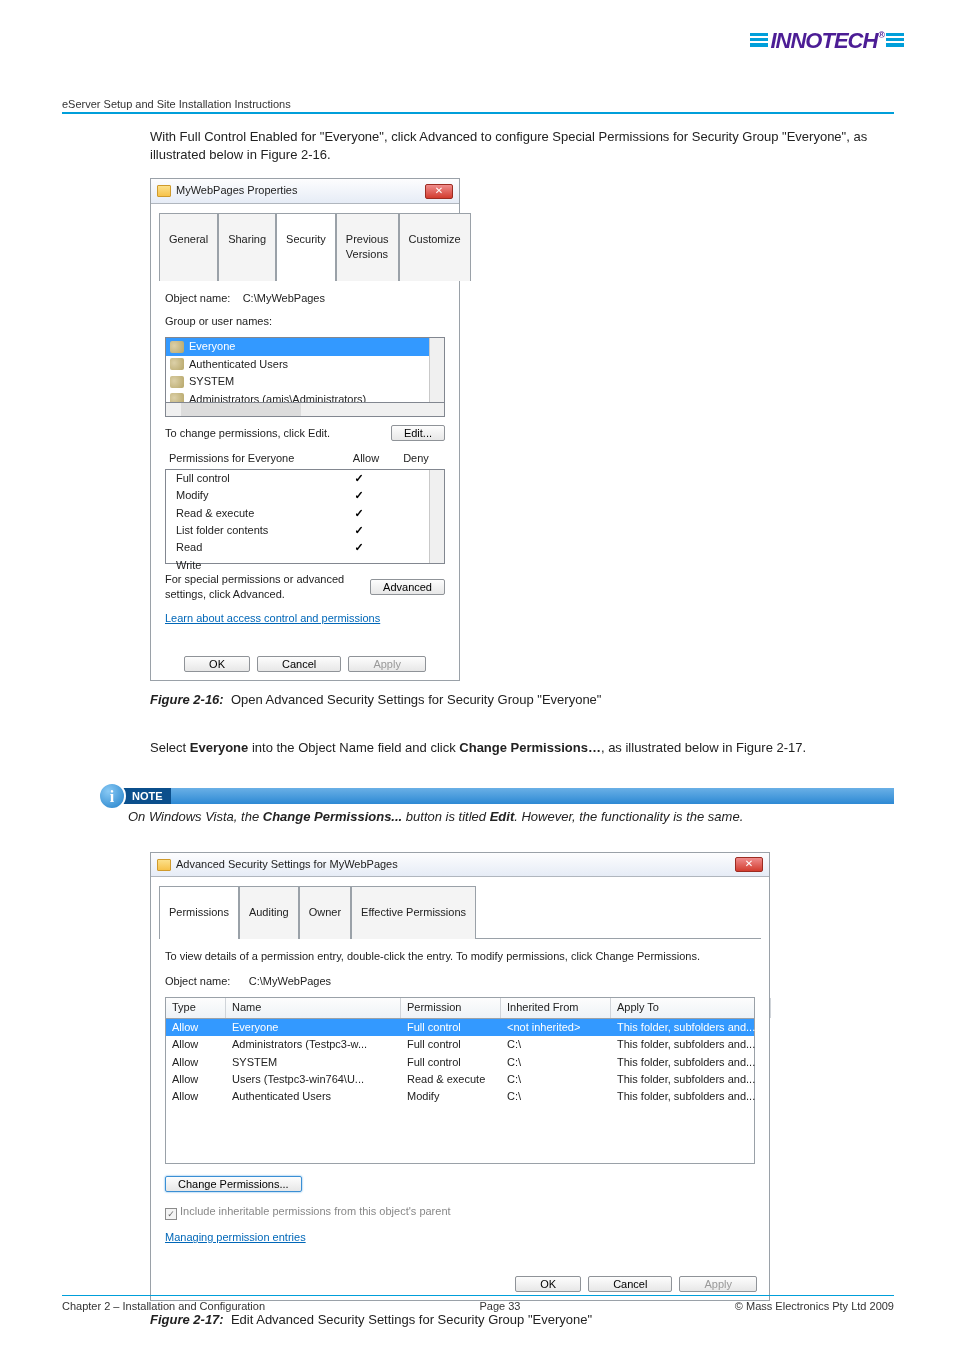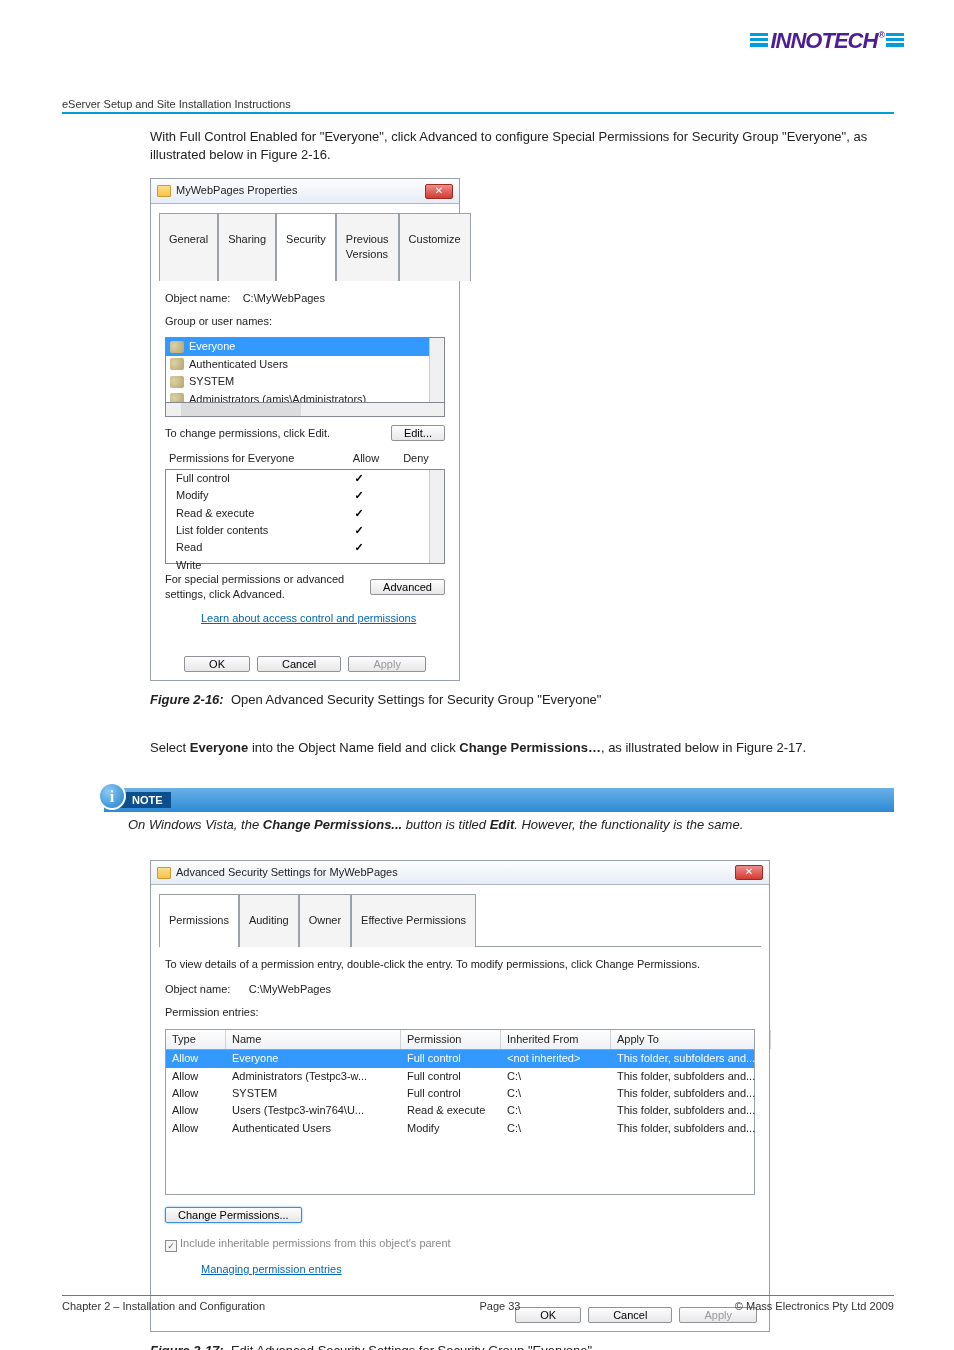--- a/index.html
+++ b/index.html
@@ -176,35 +176,35 @@
     height: 95px;
     position: relative;
     font-size: 11px;
   }
   .prow {
     display: grid;
     grid-template-columns: 1fr 50px 50px;
     padding: 1px 10px;
   }
   .checkmark { font-weight: bold; color: #000; text-align: center; }
-  .link { color: #0067b8; text-decoration: underline; margin-left: 36px; }
+  .link { color: #0067b8; text-decoration: underline; }
   .btnbar { text-align: center; padding: 8px 0; }
   .btnbar .winbtn { padding: 1px 24px; margin: 0 2px; }
 
   
   .note {
     position: relative;
     margin-left: -46px;
     width: 790px;
   }
   .note-bar {
     background: linear-gradient(#6ab0e6,#2d89d4);
-    height: 24px;
+    height: 16px;
     display: flex;
-    align-items: center;
+    align-items: flex-end;
   }
   .note-i {
     position: absolute;
     left: -6px;
     top: -6px;
     width: 28px; height: 28px;
     border-radius: 50%;
     background: radial-gradient(circle at 35% 30%, #8acaf5, #1f7fc9);
     border: 2px solid #fff;
     color: #fff;
@@ -415,21 +415,20 @@
       <div class="tab">Auditing</div>
       <div class="tab">Owner</div>
       <div class="tab">Effective Permissions</div>
     </div>
     <div class="dlgbody">
       <div class="fieldline">To view details of a permission entry, double-click the entry. To modify permissions, click Change Permissions.</div>
       <div class="fieldline" style="margin-top:10px">
         <span>Object name:</span>&nbsp;&nbsp;&nbsp;&nbsp;&nbsp;
         <span>C:\MyWebPages</span>
       </div>
-      <div class="fieldline">Permission entries:</div>
       <div class="dtable-head">
         <div>Type</div>
         <div>Name</div>
         <div>Permission</div>
         <div>Inherited From</div>
         <div>Apply To</div>
       </div>
       <div class="dtable-body">
         <div class="drow sel">
           <div>Allow</div>

